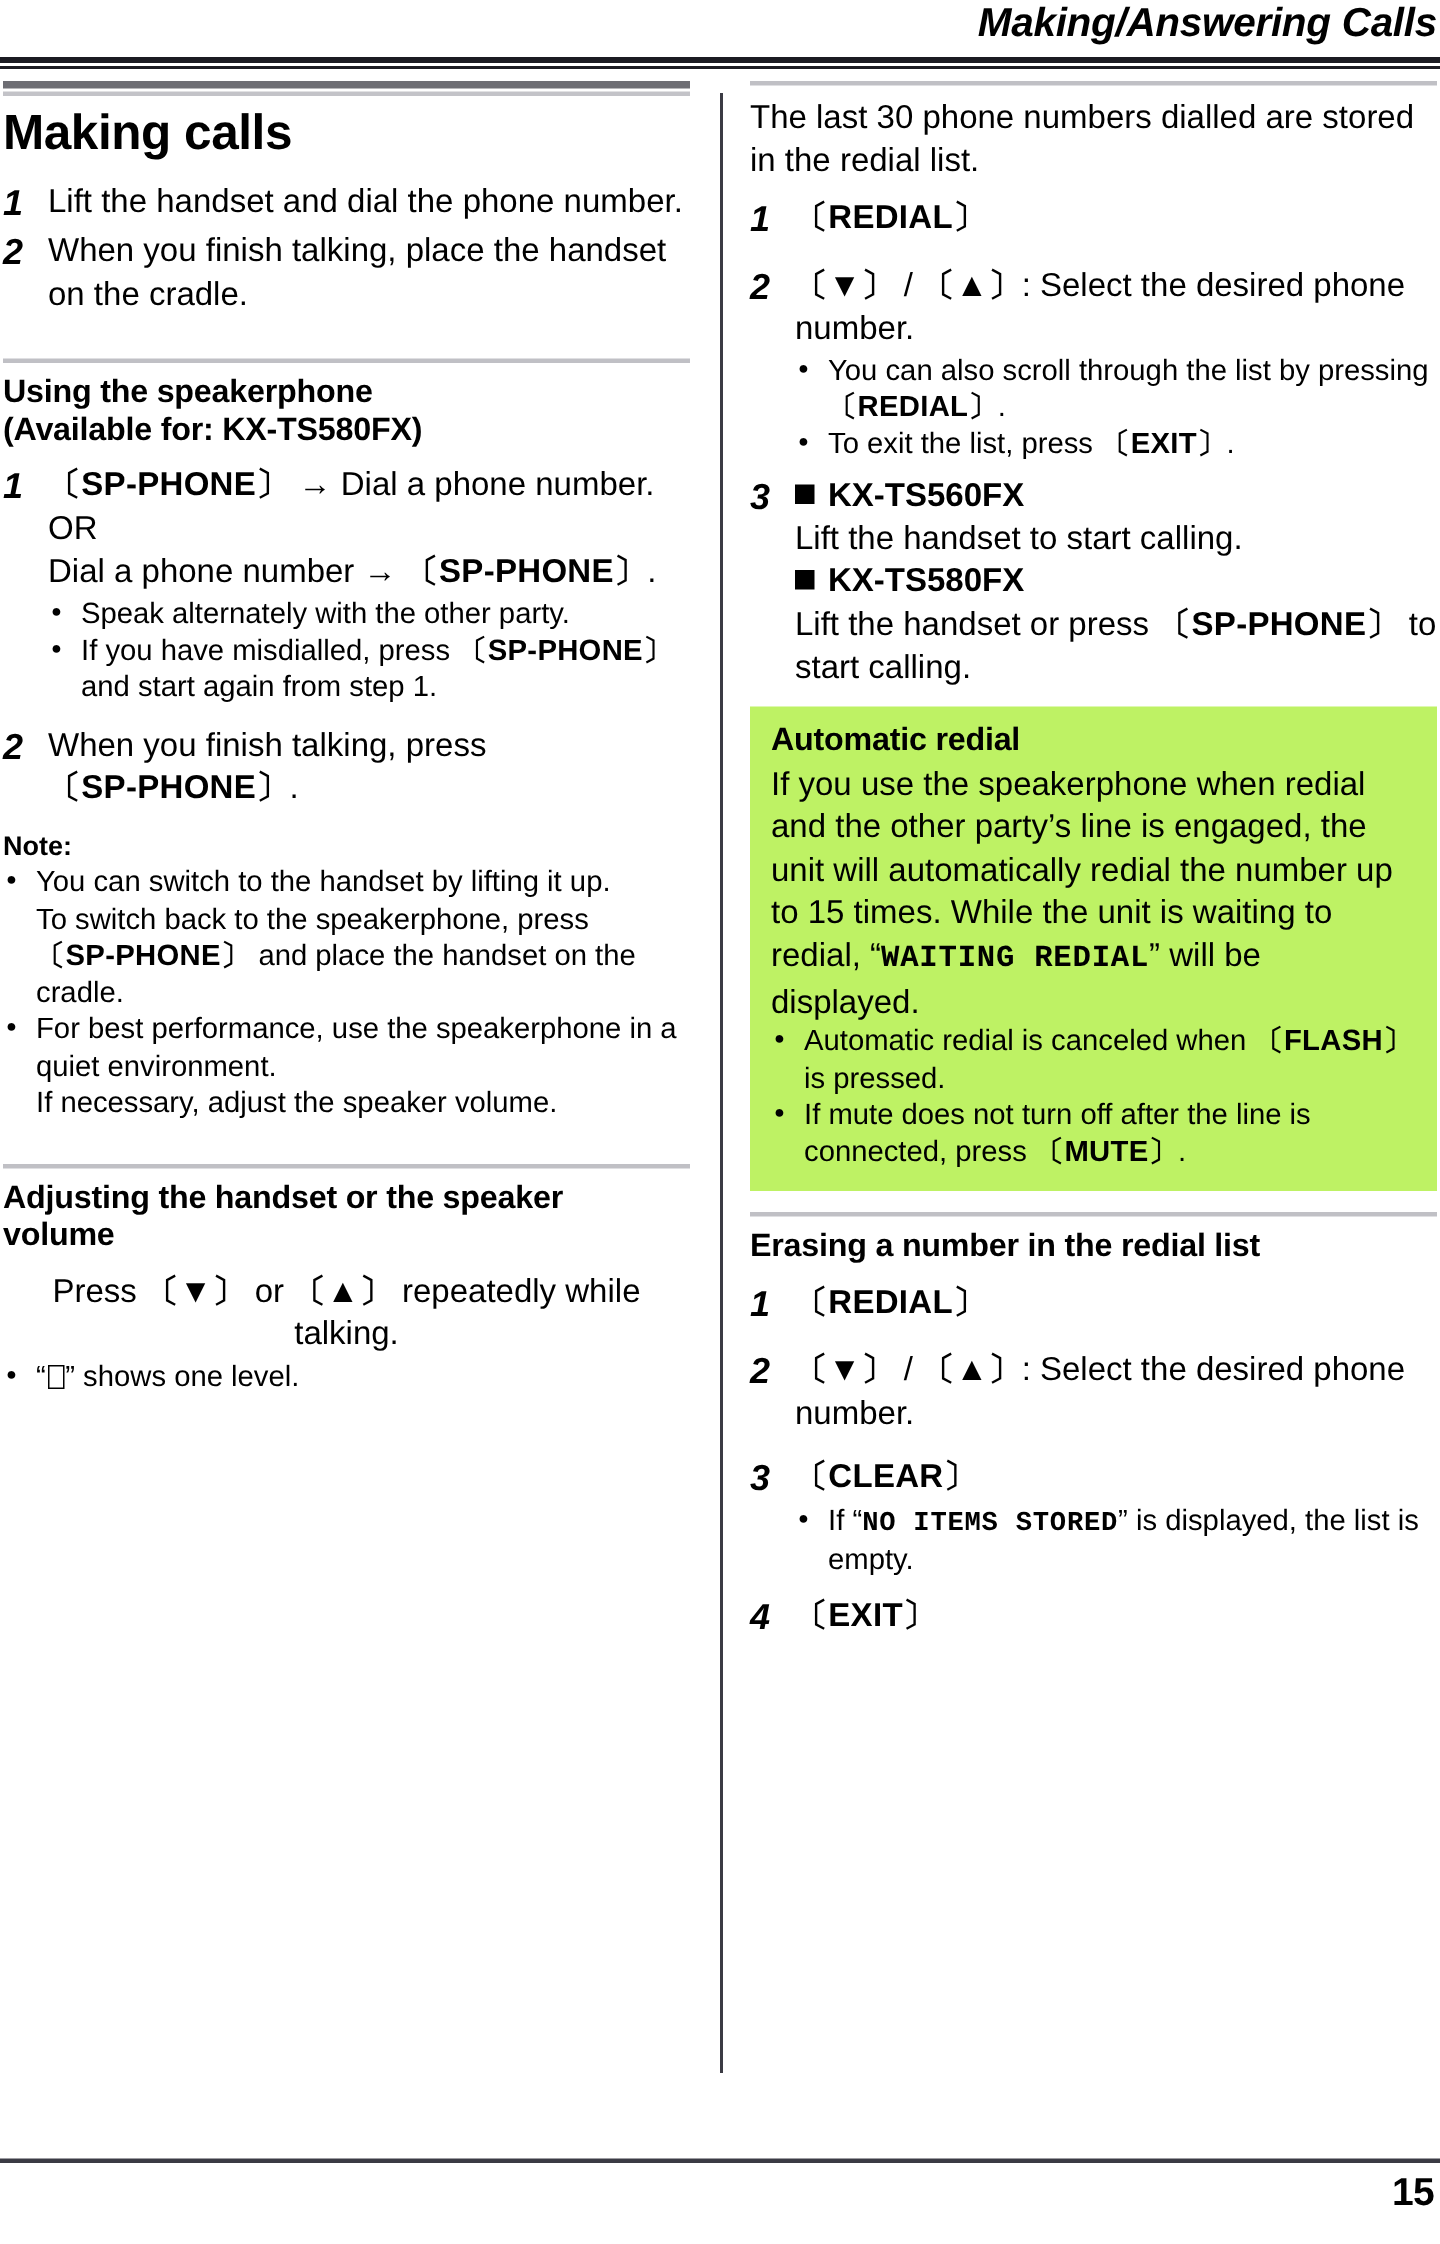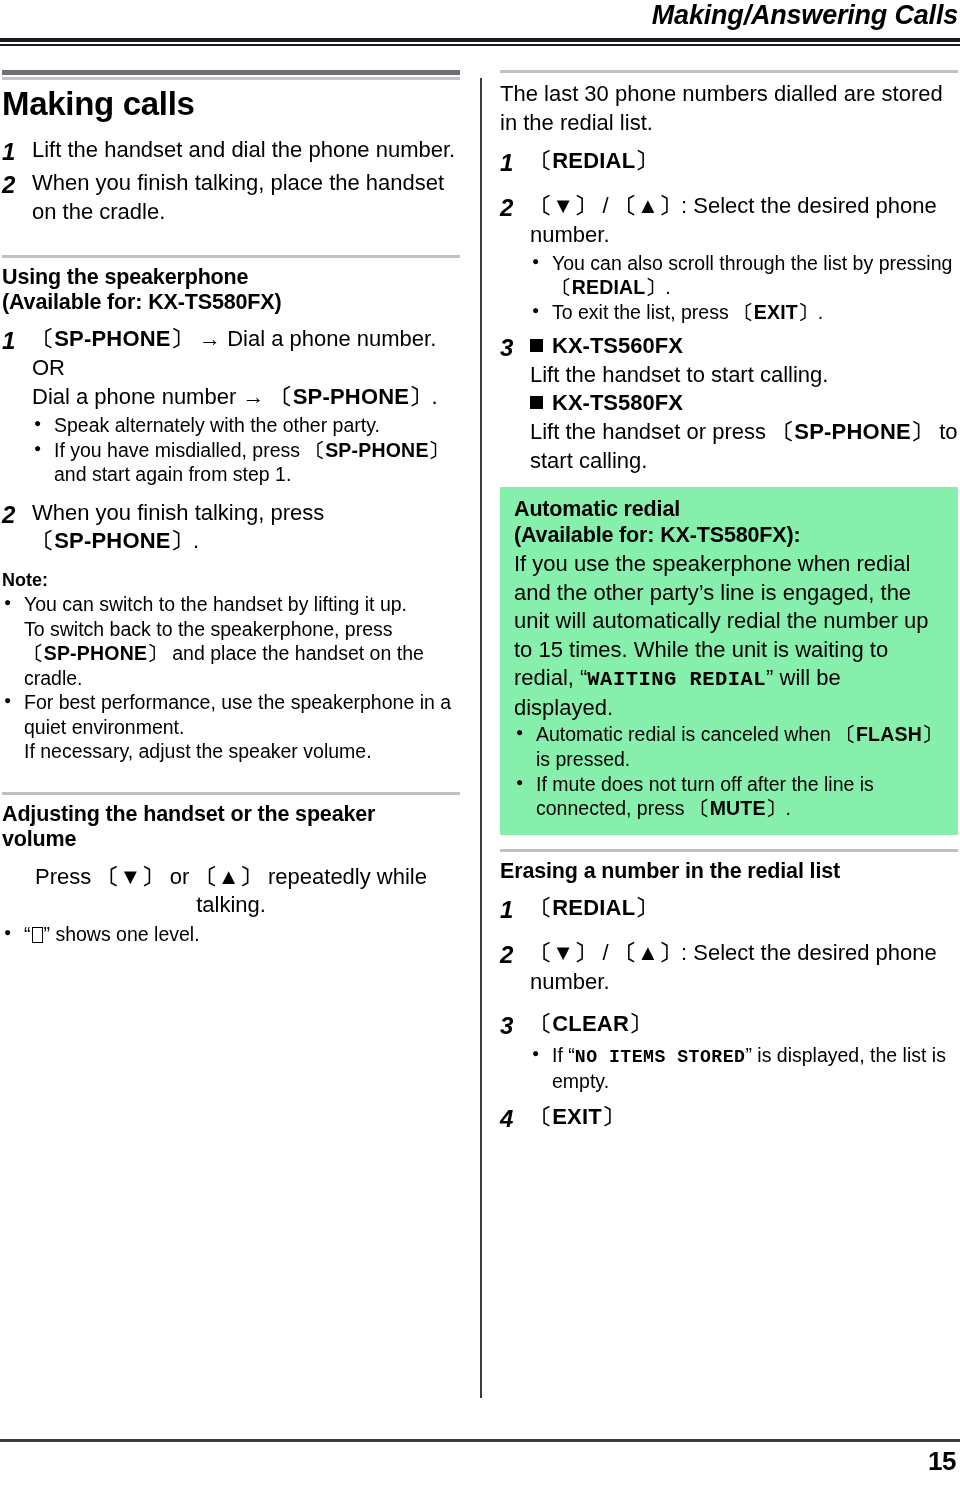--- a/index.html
+++ b/index.html
@@ -39,21 +39,21 @@
   .header-rule-thin {
     position: absolute;
     left: 0; right: 0; top: 44px;
     height: 2px;
     background: #1b1b22;
   }
 
   
   .columns {
     position: absolute;
-    top: 70px; left: 0;
+    top: 54px; left: 0;
     width: 880px;
     height: 1330px;
   }
   .col {
     position: absolute;
     top: 0;
     width: 458px;
   }
   .col-left  { left: 2px; }
   .col-right { left: 500px; }
@@ -190,21 +190,21 @@
   .tofu {
     display: inline-block;
     width: 11px; height: 16px;
     border: 1.6px solid #000;
     vertical-align: -2px;
     margin: 0 1px;
   }
 
   
   .gray-box {
-    background: #86efac;
+    background: #bef264;
     padding: 10px 14px 14px 14px;
     margin: 12px 0 14px 0;
   }
   .gray-box h2.title-sub { margin-bottom: 2px; }
   .gray-box p.para { margin-bottom: 0; }
 
   
   .footer-rule {
     position: absolute;
     left: 0; right: 0; top: 1439px;
@@ -361,21 +361,20 @@
         </div>
         <div>
           <span>Lift the handset or press </span><span class="key">〔SP-PHONE〕</span><span> to start calling.</span>
         </div>
       </div>
     </div>
 
     <div class="gray-box">
       <h2 class="title-sub">
         <span>Automatic redial</span><br>
-        <span>(Available for: KX-TS580FX):</span>
       </h2>
       <p class="para">
         <span>If you use the speakerphone when redial and the other party’s line is engaged, the unit will automatically redial the number up to 15 times. While the unit is waiting to redial, “</span><span class="lcd">WAITING REDIAL</span><span>” will be displayed.</span>
       </p>
       <ul class="bl">
         <li>
           <span>Automatic redial is canceled when </span><span class="key">〔FLASH〕</span><span> is pressed.</span>
         </li>
         <li>
           <span>If mute does not turn off after the line is connected, press </span><span class="key">〔MUTE〕</span><span>.</span>

